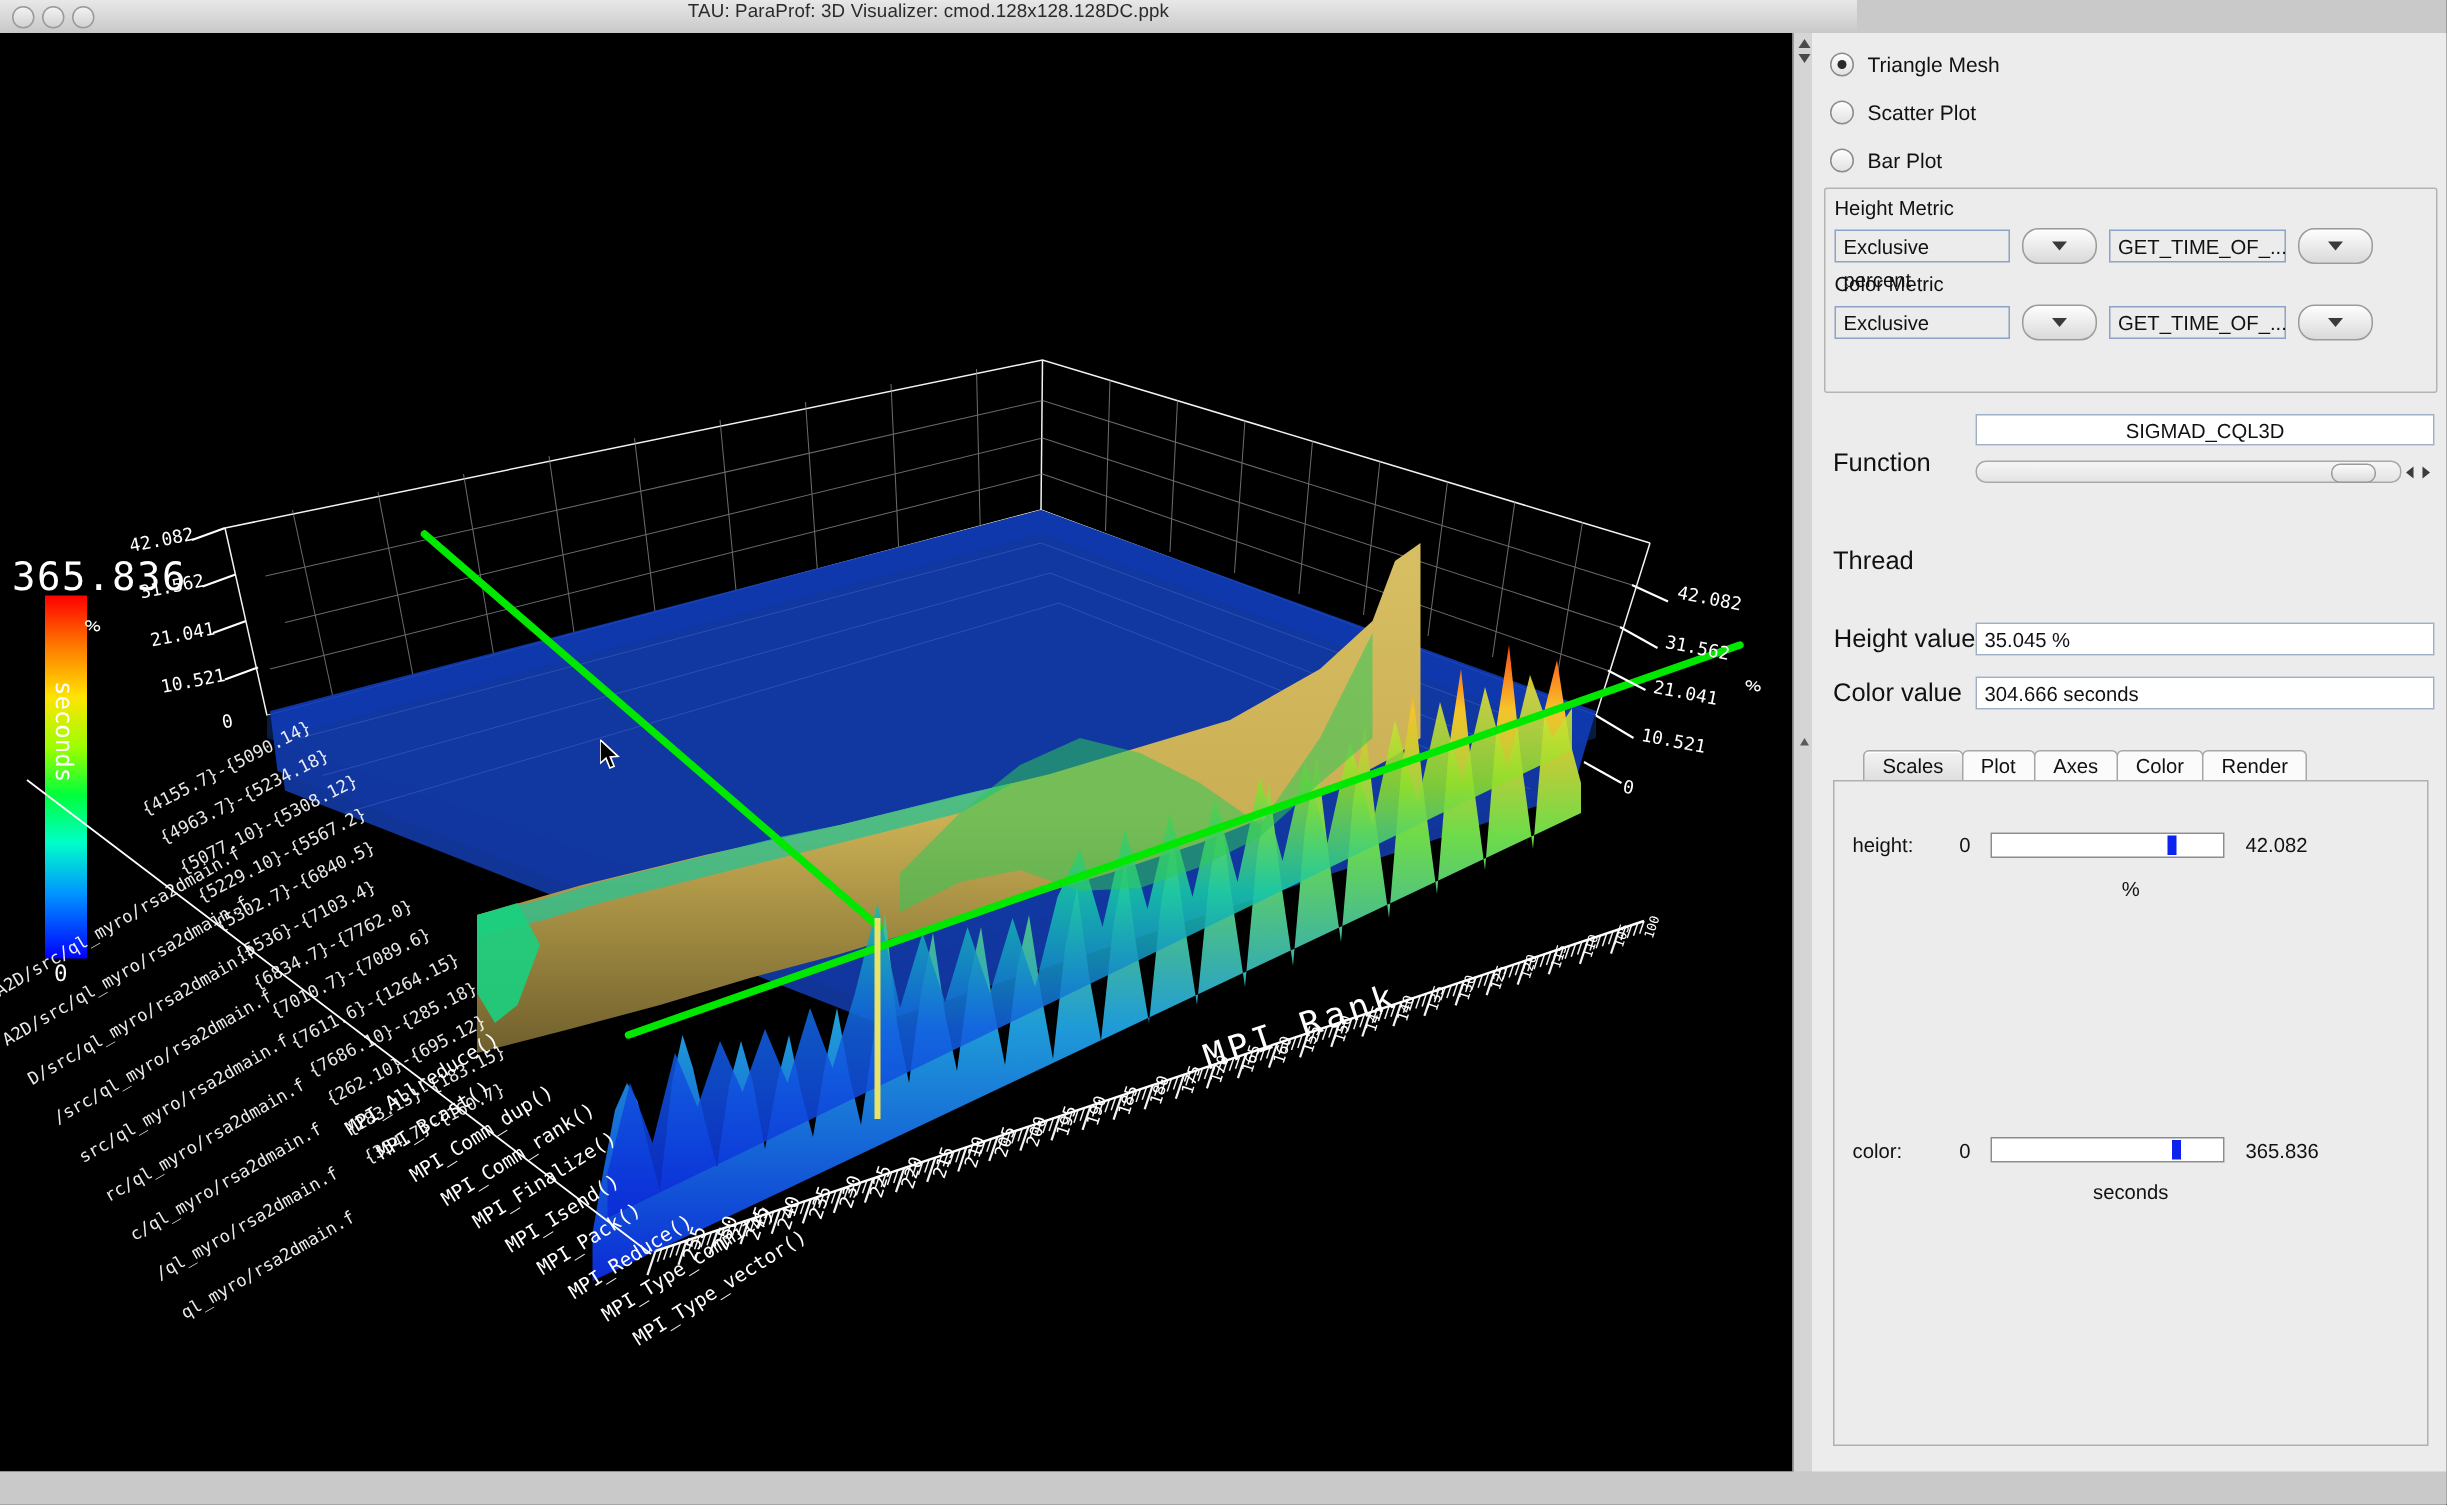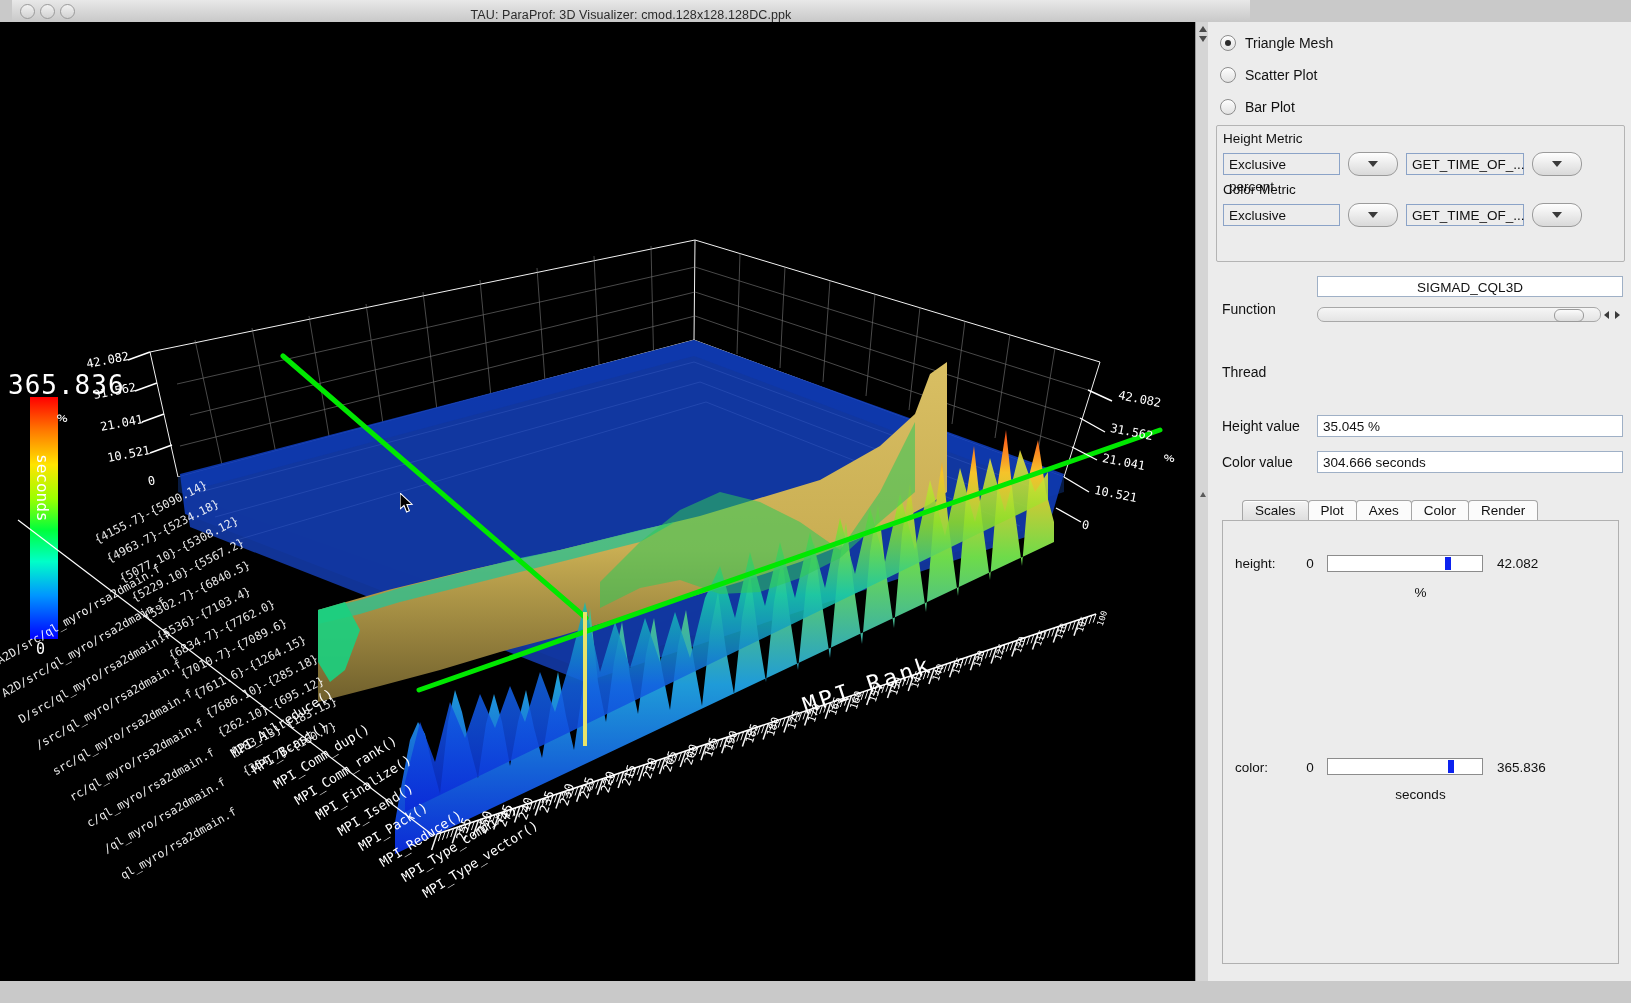--- a/index.html
+++ b/index.html
@@ -2,24 +2,24 @@
 <html><head>
 <meta charset="utf-8">
 <style>
   html,body{margin:0;padding:0;background:#b8b8b8;}
   body{width:1631px;height:1003px;overflow:hidden;
        font-family:"Liberation Sans","DejaVu Sans",sans-serif;}
 
   
   #app{position:relative;width:1631px;height:1003px;background:#c9c9c9;}
 
-  #titlebar{position:absolute;left:12px;top:0;width:1238px;height:22px;
+  #titlebar{position:absolute;left:0;top:0;width:1238px;height:22px;
     background:linear-gradient(#e8e8e8,#c8c8c8);
     border-bottom:1px solid #8e8e8e;
-    display:flex;align-items:flex-end;}
+    display:flex;align-items:flex-start;}
   #titlebar .lights{position:absolute;left:8px;top:4px;display:flex;gap:5px;}
   #titlebar .lights i{display:block;width:13px;height:13px;border-radius:50%;
      background:linear-gradient(#f2f2f2,#d2d2d2);border:1px solid #9a9a9a;}
   #titlebar .wtitle{width:100%;text-align:center;font-size:12.5px;color:#2b2b2b;
      letter-spacing:.1px;}
 
   
   #canvaswrap{position:absolute;left:0;top:22px;width:1195px;height:959px;
      background:#000;overflow:hidden;border-right:1px solid #000;}
   #canvas3d{position:absolute;inset:0;}
@@ -54,21 +54,21 @@
 
   .metric-row{display:flex;align-items:center;gap:8px;margin:4px 0 0 6px;height:27px;}
   .combo-txt{height:22px;line-height:22px;border:1px solid #8ba3c7;background:#ececec;
      padding:0 5px;font-size:13.5px;box-sizing:border-box;}
   .combo-btn{width:48px;height:22px;border-radius:11px;
      background:linear-gradient(#fefefe,#d9d9d9);border:1px solid #9b9b9b;
      display:flex;align-items:center;justify-content:center;}
   .combo-btn .car{width:0;height:0;border-left:5px solid transparent;
      border-right:5px solid transparent;border-top:6px solid #3a3a3a;}
 
-  .lbl{font-size:14px;}
+  .lbl{font-size:17px;}
   .fieldwhite{background:#fff;border:1px solid #9fb0c6;height:21px;line-height:21px;
      font-size:13.5px;text-align:center;box-sizing:border-box;}
   .fieldleft{background:#fff;border:1px solid #9fb0c6;height:22px;line-height:22px;
      font-size:13.5px;text-align:left;padding-left:5px;box-sizing:border-box;}
 
   .scroller{height:17px;display:flex;align-items:center;}
   .scroll-track{flex:1;height:15px;border:1px solid #a8a8a8;border-radius:7px;
      background:linear-gradient(#f6f6f6,#e4e4e4);position:relative;box-sizing:border-box;}
   .scroll-thumb{position:absolute;top:1px;width:28px;height:11px;border-radius:6px;
      background:linear-gradient(#fbfbfb,#dcdcdc);border:1px solid #9a9a9a;}
@@ -614,21 +614,21 @@
     </div>
 
     <div style="position:absolute;left:10px;top:324px;width:405px;">
       <div style="display:flex;align-items:center;">
         <div class="lbl" style="width:95px;padding-left:4px;padding-top:18px;">Thread</div>
       </div>
     </div>
 
     <div style="position:absolute;left:10px;top:390px;width:405px;">
       <div style="display:flex;align-items:center;height:28px;">
-        <div class="lbl" style="width:95px;padding-left:4px;">Height value</div>
+        <div class="lbl" style="width:95px;padding-left:4px;text-align:right;">Height value</div>
         <div class="fieldleft" style="flex:1;">35.045 %</div>
       </div>
       <div style="display:flex;align-items:center;height:28px;margin-top:8px;">
         <div class="lbl" style="width:95px;padding-left:4px;">Color value</div>
         <div class="fieldleft" style="flex:1;">304.666 seconds</div>
       </div>
     </div>
 
     <div id="tabstrip">
       <div class="tab sel">Scales</div>

